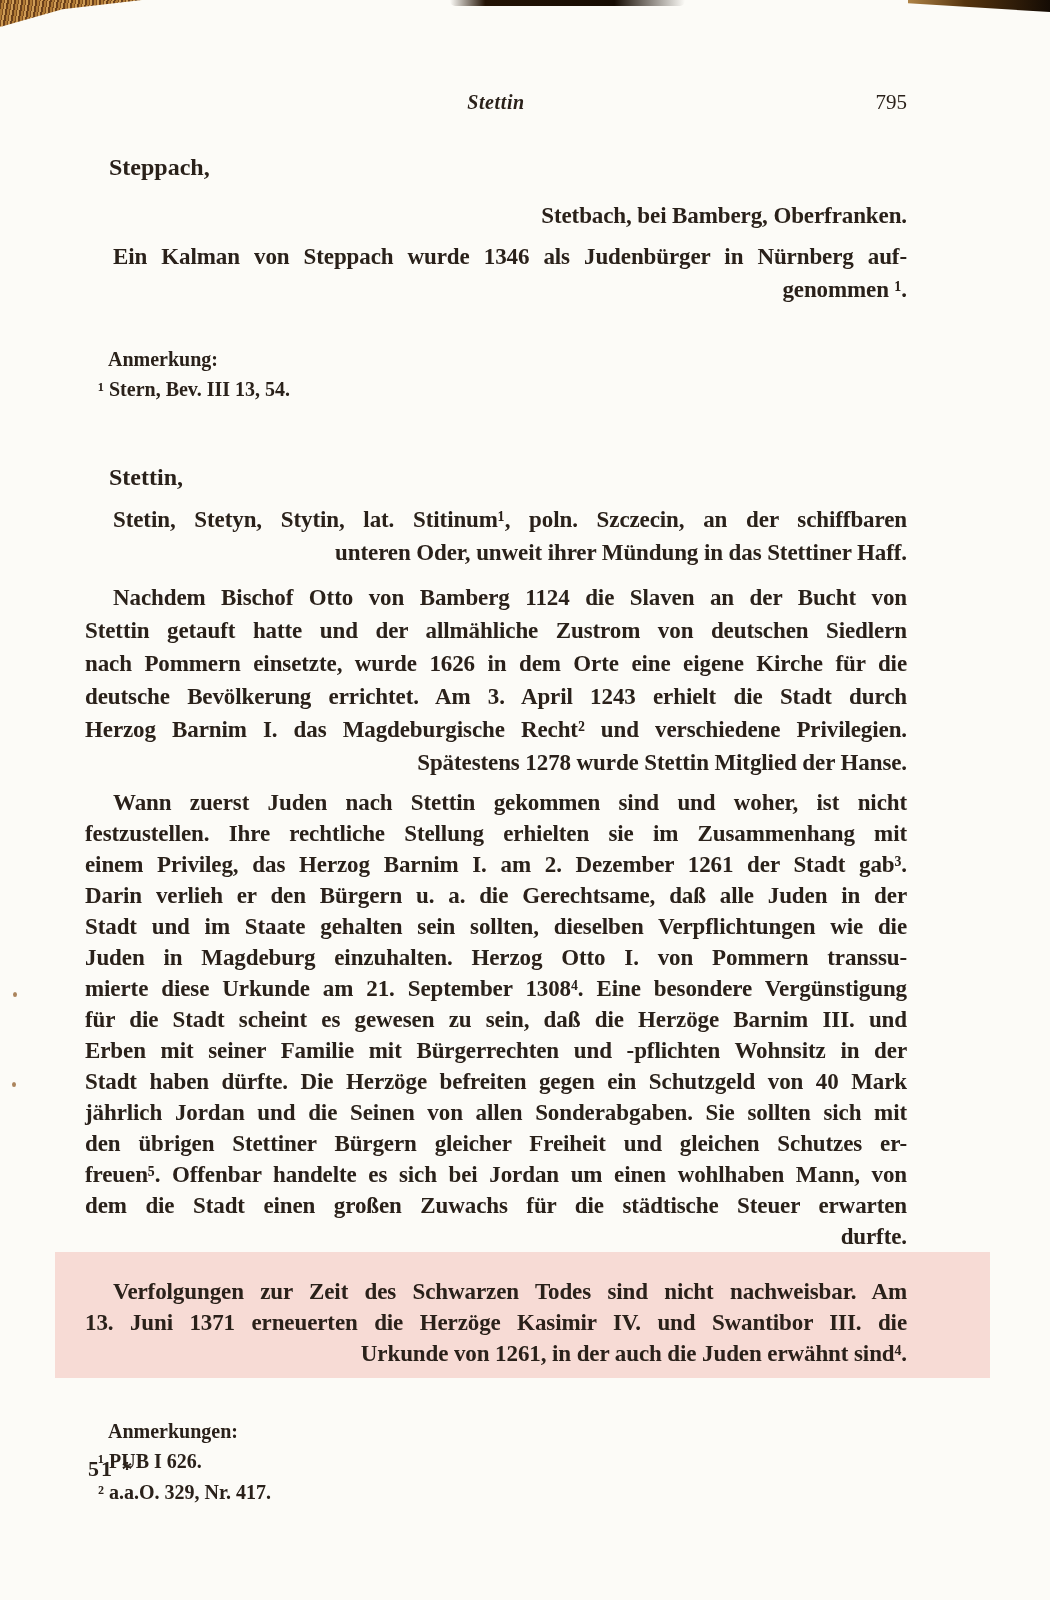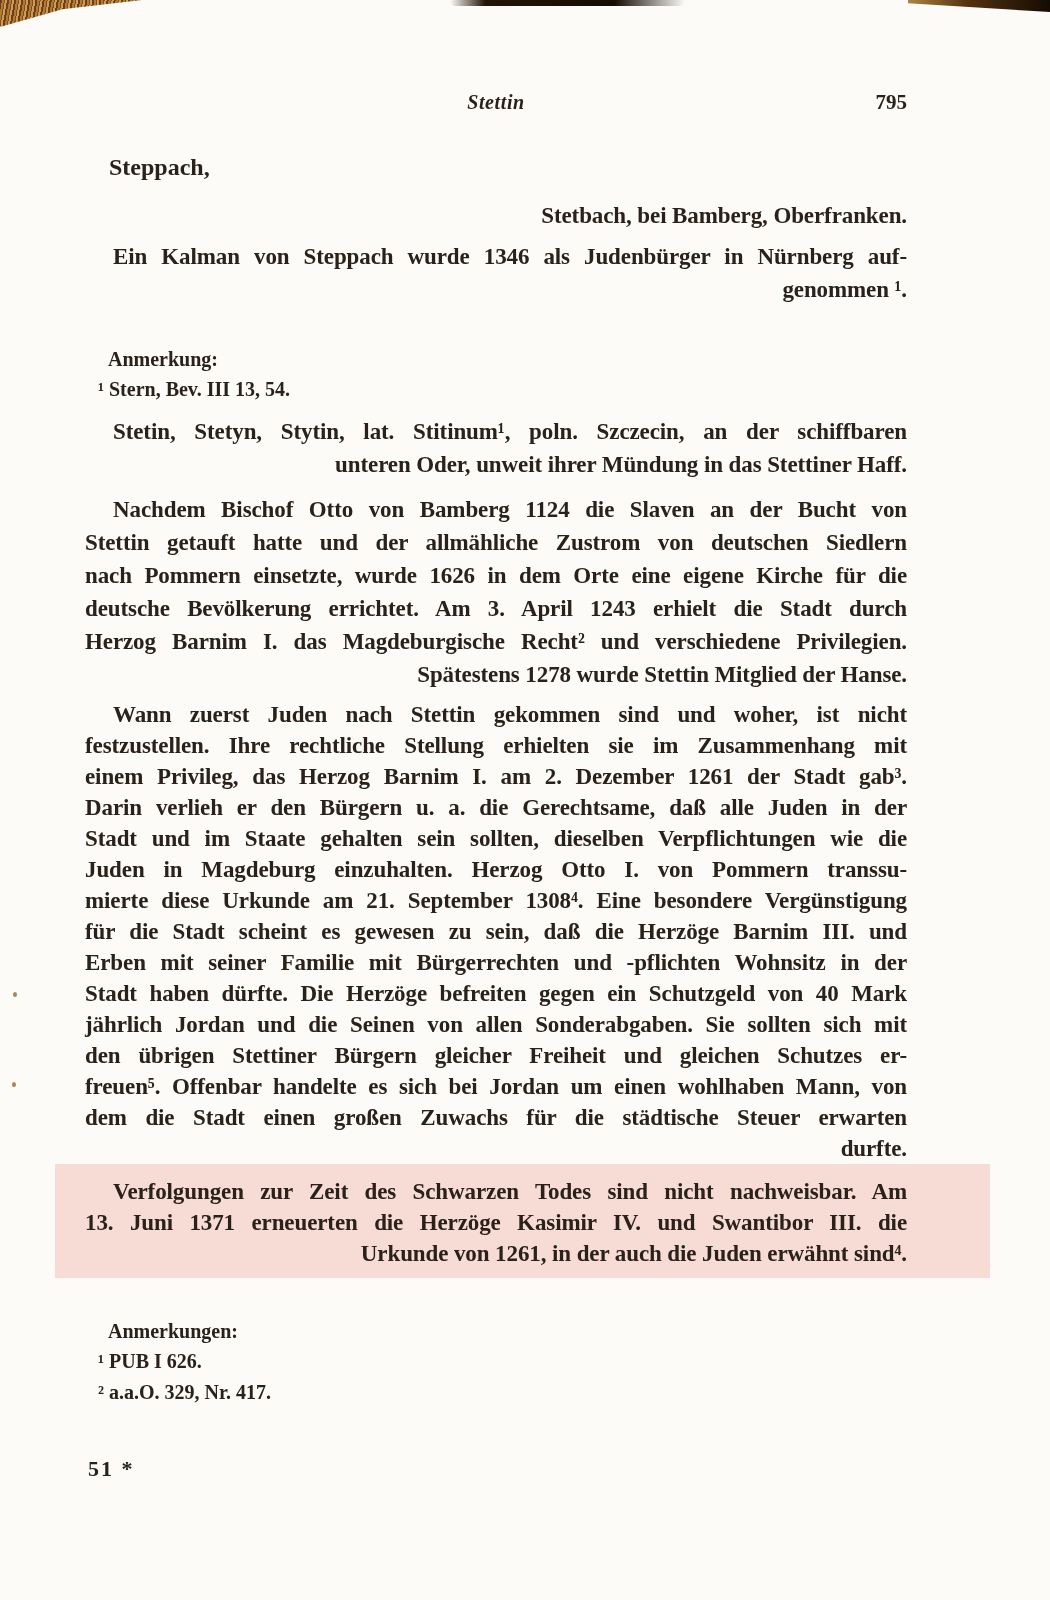--- a/index.html
+++ b/index.html
@@ -24,35 +24,35 @@
     background:linear-gradient(to right,#b08447 0,#55340f 40%,#140b04 100%);
   }
   .speck{position:absolute;width:4px;height:5px;border-radius:50%;background:#ab845c;}
   .speck.s1{left:13px;top:992px;}
   .speck.s2{left:12px;top:1082px;}
 
   
   .column{position:absolute;left:85px;top:90px;width:822px;}
   .running-head{display:grid;grid-template-columns:1fr auto 1fr;align-items:baseline;height:26px;font-size:20px;}
   .rh-title{font-style:italic;font-weight:600;letter-spacing:.6px;}
-  .rh-page{justify-self:end;font-weight:700;font-size:21px;}
+  .rh-page{justify-self:end;font-weight:400;font-size:21px;}
 
   .heading{font-size:24px;font-weight:700;line-height:28px;margin:37px 0 0 24px;}
   .heading.gap-top{margin-top:60px;}
   .sub{margin:18px 0 0 24px;}
 
   .line{font-size:23px;font-weight:600;line-height:33px;letter-spacing:-0.1px;text-align:right;}
   .jline{text-align:justify;text-align-last:justify;}
   .indent{text-indent:28px;}
   .para{margin-top:8px;}
   .para.p1{margin-top:12px;}
   .para.tight .line{line-height:31px;}
 
   .highlight{
-    margin:0 -83px 0 -30px;padding:12px 83px 9px 30px;
+    margin:0 -83px 0 -30px;padding:24px 83px 9px 30px;
     background:#f7dbd5;
   }
   .highlight .line{line-height:31px;}
 
   .notes-heading{font-size:20px;font-weight:700;line-height:26px;margin:40px 0 0 23px;}
   .note{font-size:20px;font-weight:600;line-height:27px;margin:4px 0 0 13px;}
 
   .signature{position:absolute;left:88px;top:1456px;font-size:22px;font-weight:700;letter-spacing:2px;}
 </style>
 </head>
@@ -76,20 +76,21 @@
 
     <div class="heading">Steppach,</div>
     <div class="line sub">Stetbach, bei Bamberg, Oberfranken.</div>
     <div class="para">
       <div class="line jline indent">Ein Kalman von Steppach wurde 1346 als Judenbürger in Nürnberg auf-</div>
       <div class="line">genommen ¹.</div>
     </div>
     <div class="notes-heading">Anmerkung:</div>
     <div class="note">¹ Stern, Bev. III 13, 54.</div>
 
+    <div class="heading gap-top">Stettin,</div>
 
     <div class="para p1">
       <div class="line jline indent">Stetin, Stetyn, Stytin, lat. Stitinum¹, poln. Szczecin, an der schiffbaren</div>
       <div class="line">unteren Oder, unweit ihrer Mündung in das Stettiner Haff.</div>
     </div>
 
     <div class="para p1">
       <div class="line jline indent">Nachdem Bischof Otto von Bamberg 1124 die Slaven an der Bucht von</div>
       <div class="line jline">Stettin getauft hatte und der allmähliche Zustrom von deutschen Siedlern</div>
       <div class="line jline">nach Pommern einsetzte, wurde 1626 in dem Orte eine eigene Kirche für die</div>

